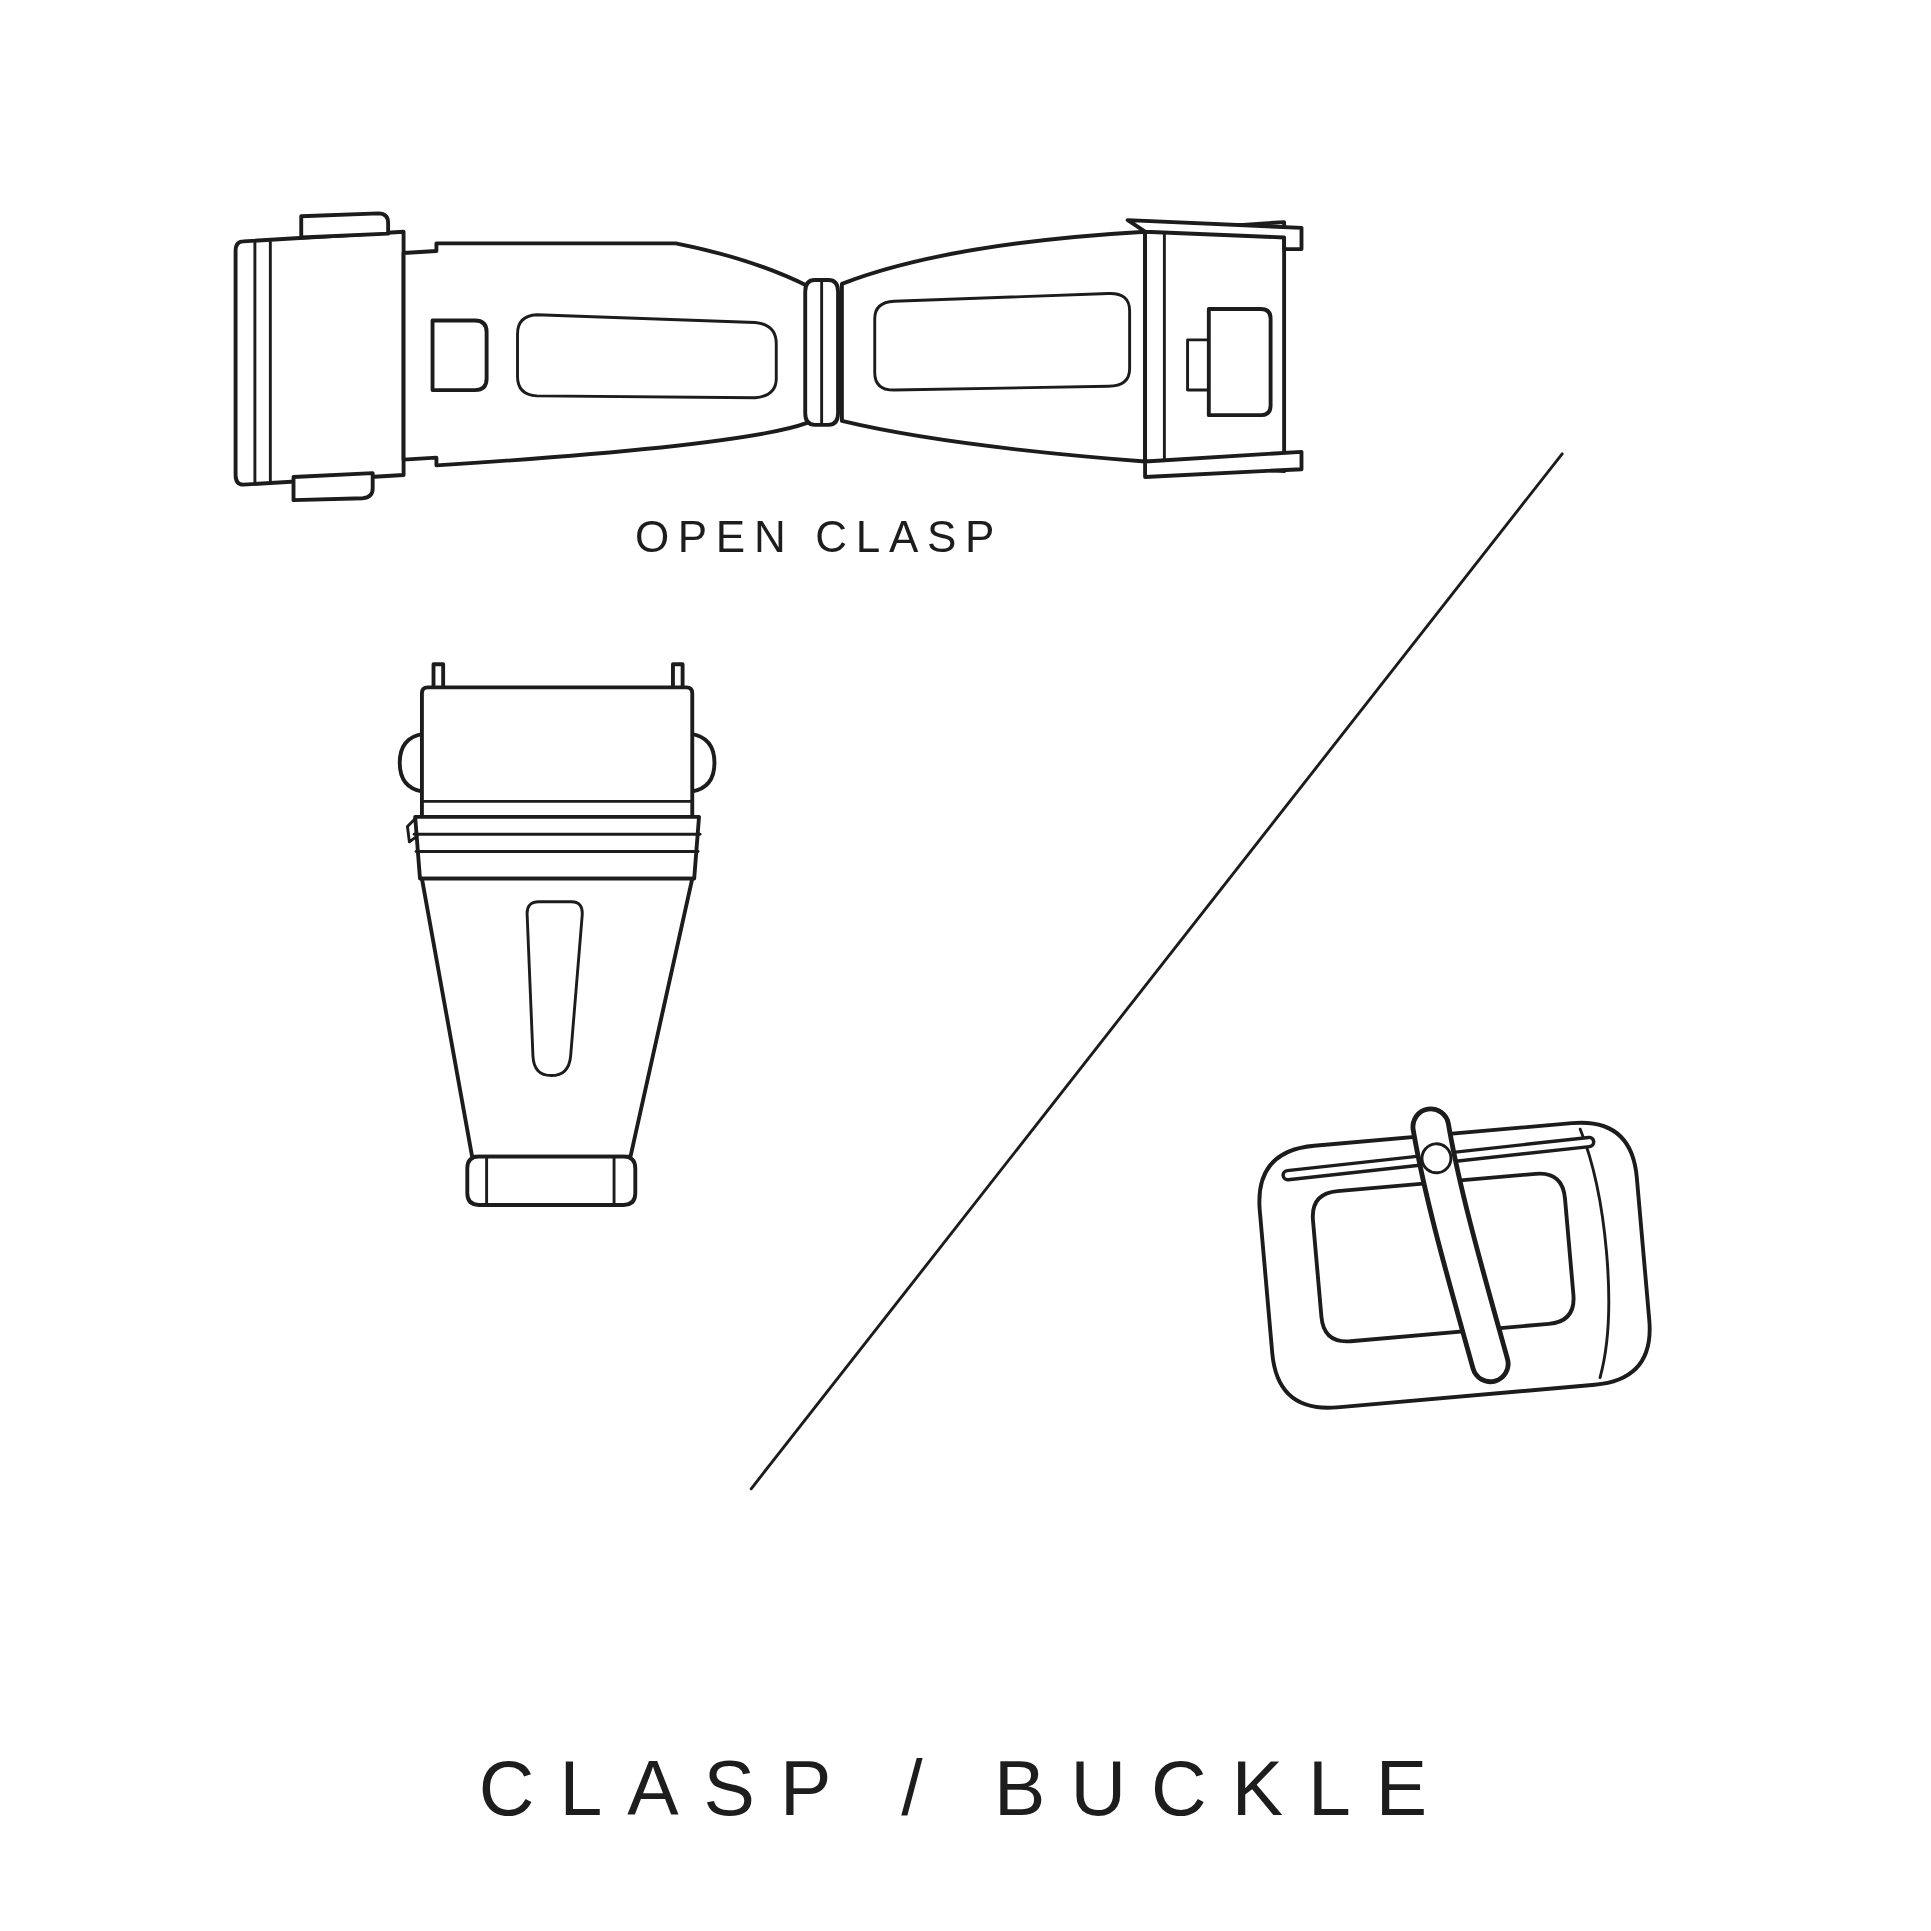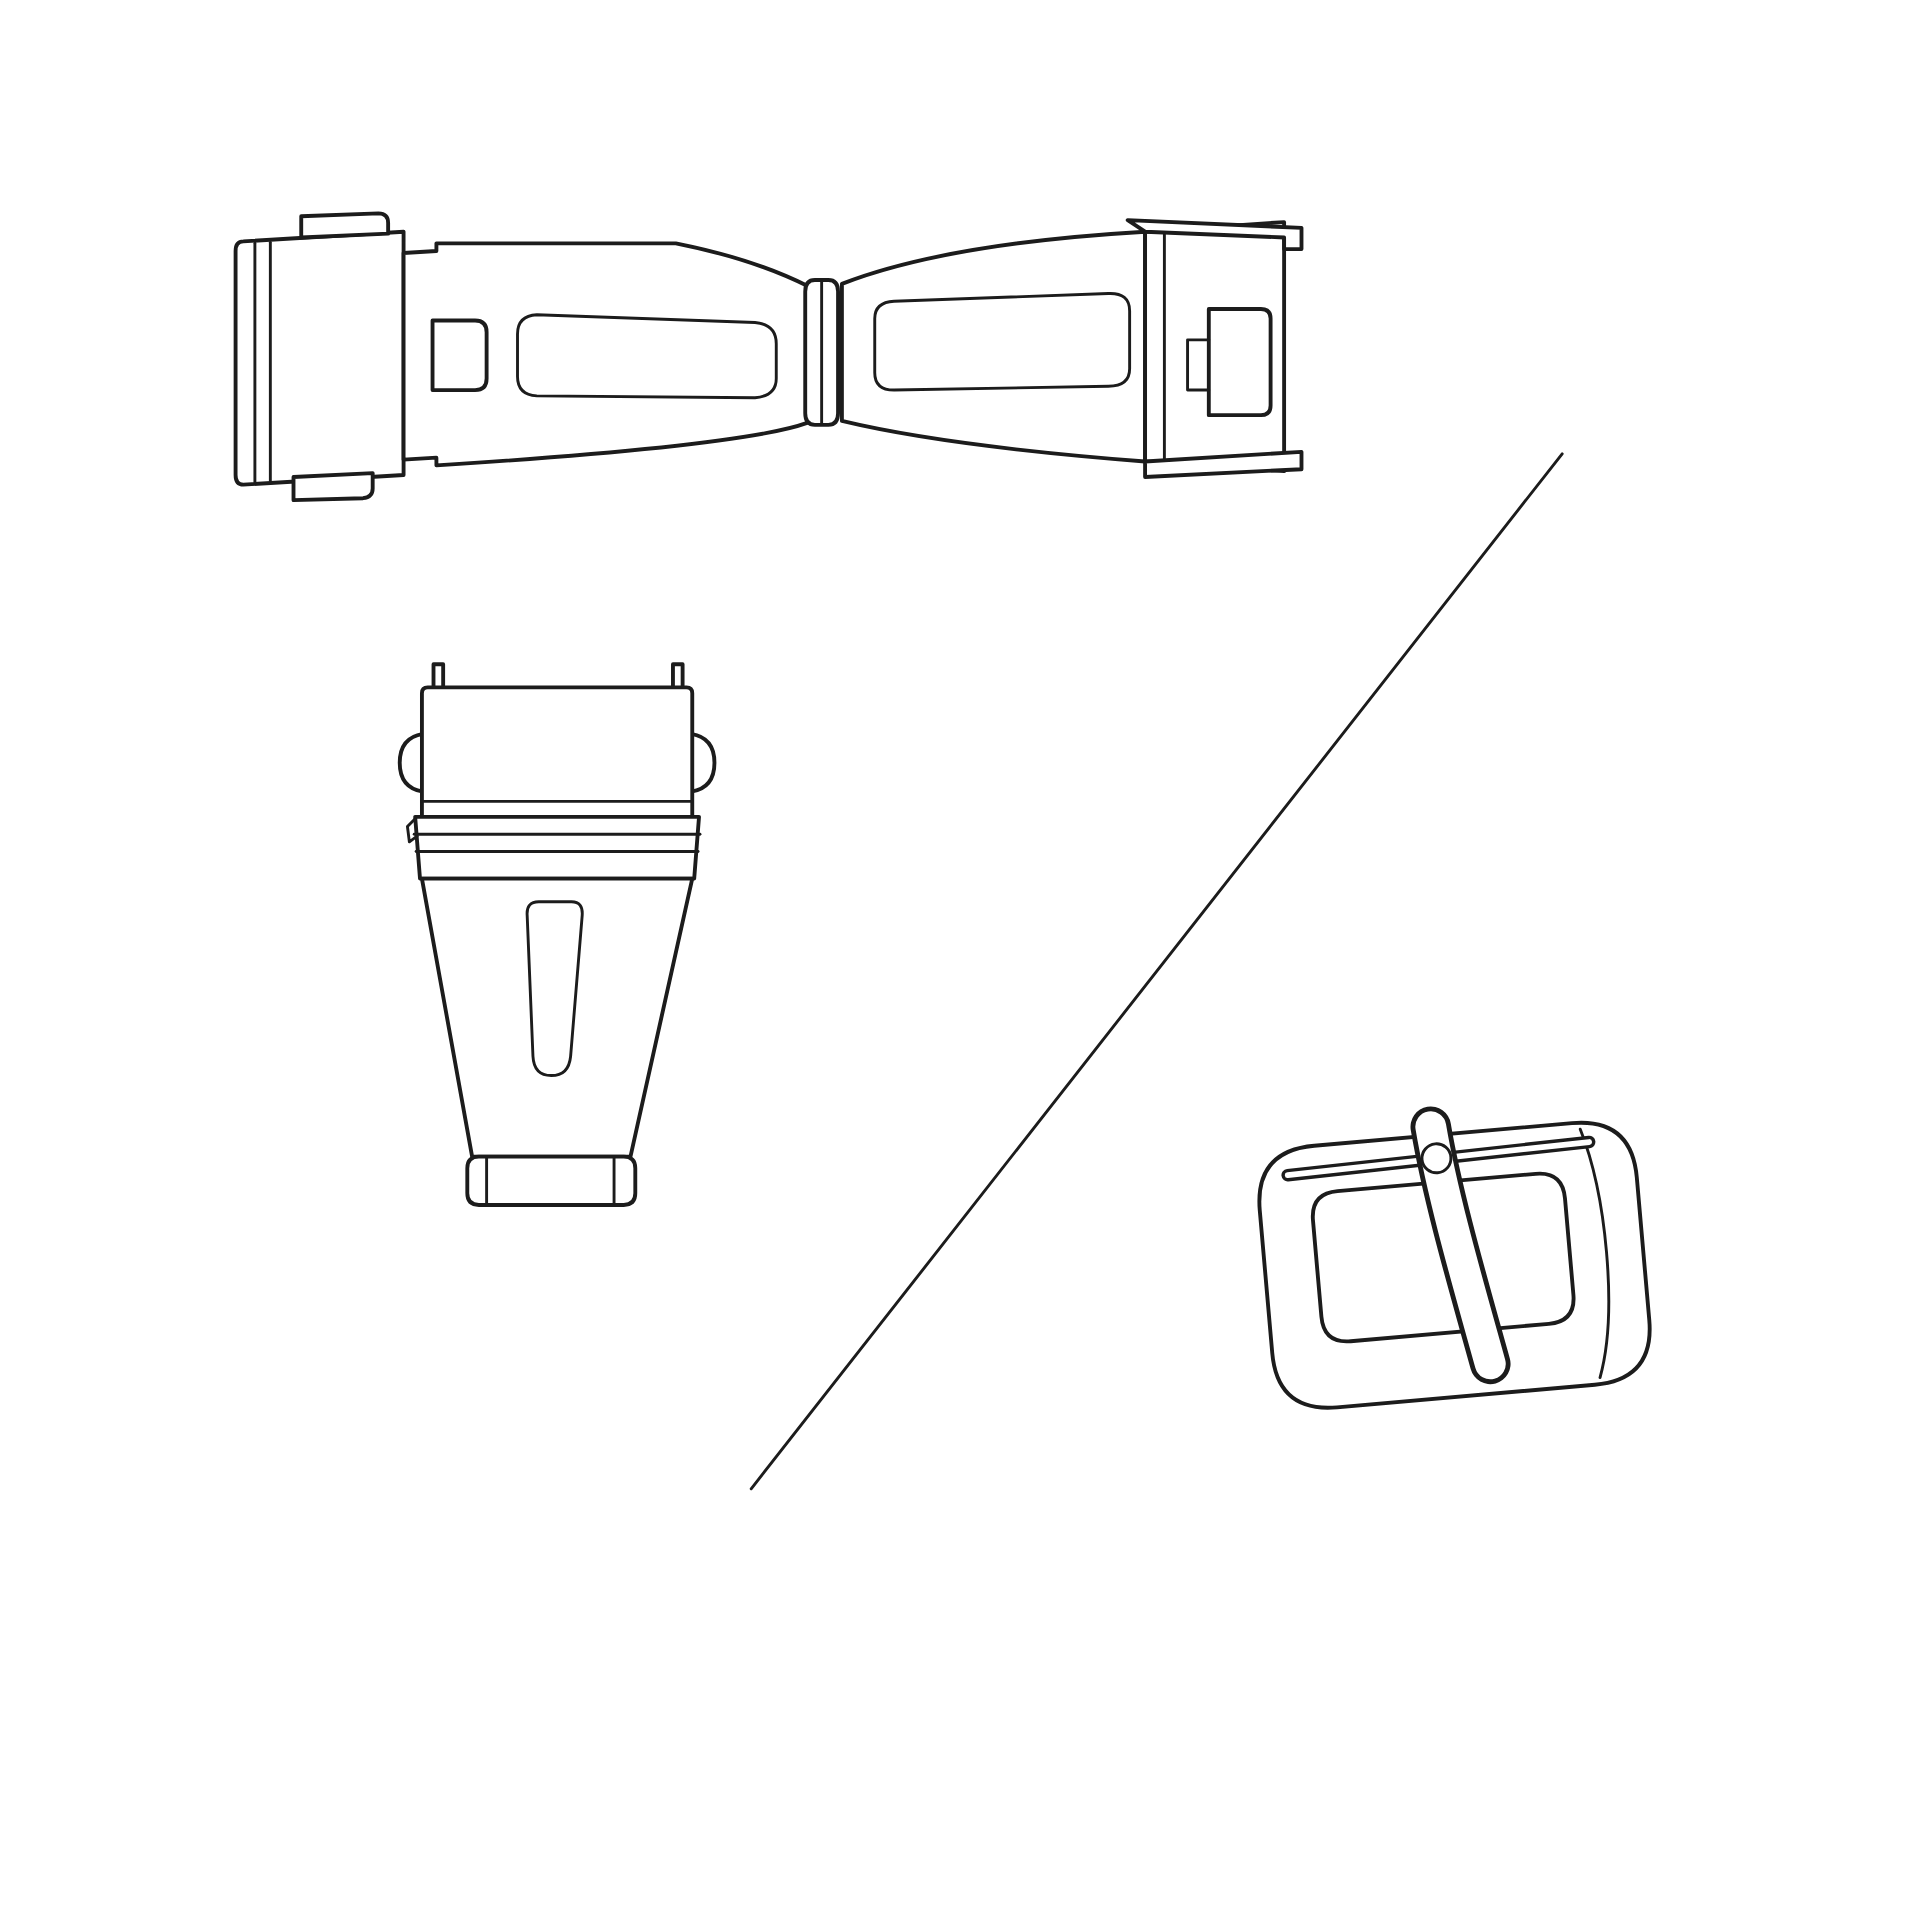--- a/index.html
+++ b/index.html
@@ -146,17 +146,19 @@
       <path d="M1342,1203 L1656,1196" fill="none" stroke="#1c1c1c" stroke-width="13" stroke-linecap="round"></path>
       <path d="M1342,1203 L1656,1196" fill="none" stroke="#ffffff" stroke-width="6" stroke-linecap="round"></path>
 
       <path d="M1494,1166 C1500,1240 1518,1330 1534,1416" fill="none" stroke="#1c1c1c" stroke-width="42" stroke-linecap="round"></path>
       <path d="M1494,1166 C1500,1240 1518,1330 1534,1416" fill="none" stroke="#ffffff" stroke-width="32" stroke-linecap="round"></path>
 
       <circle cx="1497" cy="1199" r="15" class="thin"></circle>
     </g>
   </svg>
 
+  <div id="open-clasp-label" class="label caption">OPEN CLASP</div>
 
 
+  <div id="main-title" class="label">CLASP / BUCKLE</div>
 
 </div>
 
 
 </body></html>

